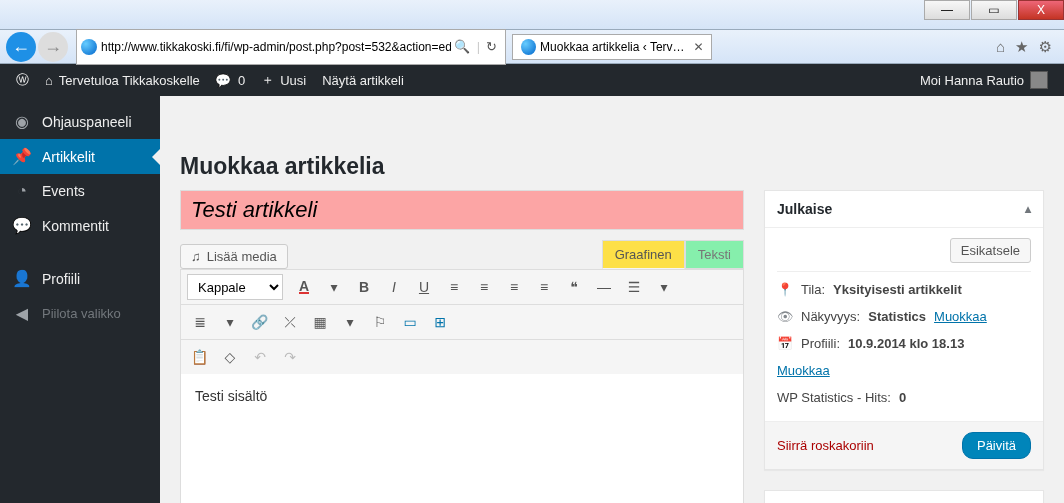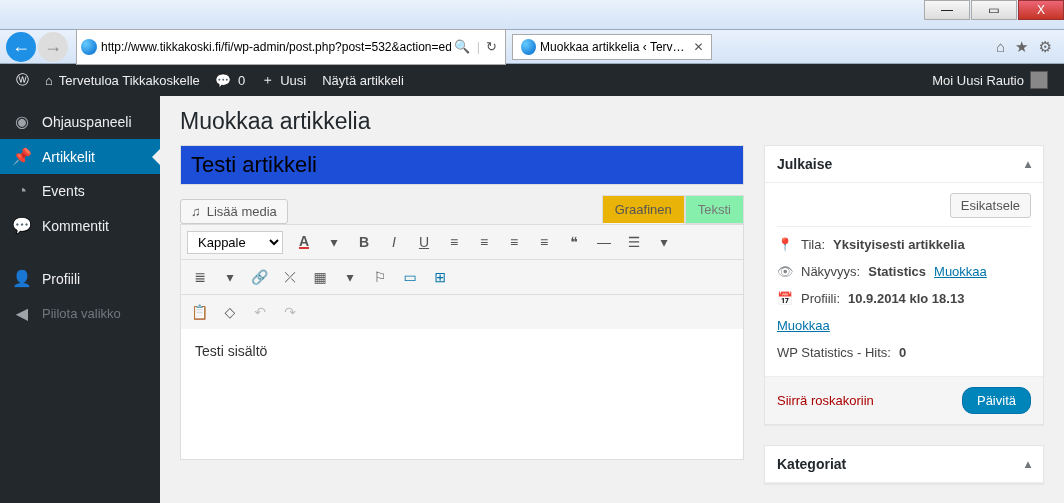--- a/index.html
+++ b/index.html
@@ -36,37 +36,37 @@
 .menu-item .mi-icon { width:20px; text-align:center; color:#9ea3a8; font-size:16px; }
 .menu-item.current { background:#0073aa; color:#fff; position:relative; }
 .menu-item.current .mi-icon { color:#fff; }
 .menu-item.current::after { content:""; position:absolute; right:-0px; top:50%; transform:translateY(-50%); border:8px solid transparent; border-right-color:#f1f1f1; }
 .submenu { background:#32373c; padding:4px 0 8px; }
 .submenu a { display:block; padding:6px 12px 6px 34px; color:#b4b9be; font-size:13px; }
 .submenu a.curr { color:#fff; font-weight:600; }
 .menu-collapse { color:#72777c; font-size:13px; }
 
 .wp-body { flex:1; background:#f1f1f1; padding:12px 20px; overflow:auto; }
-h1.wp-heading { font-size:23px; font-weight:400; color:#23282d; margin-bottom:10px; }
+h1.wp-heading { font-size:23px; font-weight:700; color:#23282d; margin-bottom:10px;margin-top:45px; }
 
 .cols { display:flex; gap:20px; }
 .col-main { flex:1; }
 .col-side { width:280px; }
 
-.title-input { width:100%; font-size:22px; padding:6px 10px; border:1px solid #ddd; background:#1d4ed8; margin-bottom:10px; }
+.title-input { width:100%; font-size:22px; padding:6px 10px; border:1px solid #ddd; background:#fca5a5; margin-bottom:10px;font-style:italic; }
 
 .media-row { display:flex; align-items:flex-end; margin-bottom:0; }
 .btn, .button { display:inline-flex; align-items:center; gap:6px; background:#f7f7f7; border:1px solid #ccc; border-radius:3px; padding:4px 10px; font-size:13px; color:#555; cursor:pointer; }
 .tabs { margin-left:auto; display:flex; }
 .tab { padding:6px 12px; border:1px solid #ddd; background:#f5f5f5; color:#555; font-size:13px; }
-.tab.active { background:#eab308; border-bottom-color:#f5f5f5; color:#555; font-weight:400;margin-left:8px; }
+.tab.active { background:#fde047; border-bottom-color:#f5f5f5; color:#555; font-weight:400;margin-left:8px; }
 .tab.inactive { background:#86efac; color:#777; }
 
 .editor-wrap { border:1px solid #ddd; background:#fff; }
-.toolbar { background:#f5f5f5; border-bottom:1px solid #ddd; padding:4px 6px; display:flex; flex-wrap:wrap; gap:2px 4px; align-items:center; }
+.toolbar { background:#f5f5f5; border-bottom:1px solid #ddd; padding:4px 6px; display:flex; flex-wrap:wrap; gap:2px 4px; }
 .tb-select { border:1px solid #ccc; background:#fff; font-size:13px; padding:2px 20px 2px 6px; margin-right:4px; }
 .tb { width:26px; height:26px; display:inline-flex; align-items:center; justify-content:center; border:1px solid transparent; color:#555; font-size:14px; border-radius:2px; }
 .tb .u { border-bottom:2px solid #d33; display:inline-block; line-height:12px; font-weight:bold; }
 .editor-body { min-height:130px; padding:14px; font-size:14px; color:#333; }
 
 .postbox { background:#fff; border:1px solid #e5e5e5; box-shadow:0 1px 1px rgba(0,0,0,.04); margin-bottom:20px; }
 .postbox h2 { font-size:14px; padding:10px 12px; border-bottom:1px solid #eee; display:flex; justify-content:space-between; align-items:center; color:#23282d; font-weight:600; }
 .postbox h2 .toggle { color:#72777c; font-size:12px; }
 .postbox .inside { padding:10px 12px; font-size:13px; color:#444; }
 .misc-row { padding:6px 0; display:flex; align-items:center; gap:8px; flex-wrap:wrap; }
@@ -127,21 +127,21 @@
   </div>
   <div class="ab-item">
     <span>＋</span>
     <span>Uusi</span>
   </div>
   <div class="ab-item">
     <span>Näytä artikkeli</span>
   </div>
   <div class="ab-right">
     <div class="ab-item">
-      <span>Moi Uusi Rautio</span>
+      <span>Moi Hanna Rautio</span>
       <span class="avatar"></span>
     </div>
   </div>
 </div>
 
 <div class="wp-wrap">
   <div class="wp-menu">
     <div class="menu-item">
       <span class="mi-icon">◉</span>
       <span>Ohjauspaneeli</span>
@@ -240,21 +240,21 @@
             <span class="toggle">▴</span>
           </h2>
           <div class="inside">
             <div style="text-align:right; margin-bottom:8px">
               <span class="button">Esikatsele</span>
             </div>
             <div class="divider"></div>
             <div class="misc-row">
               <span class="mi">📍</span>
               <span>Tila:</span>
-              <b>Yksityisesti artikkelia</b>
+              <b>Yksityisesti artikkelit</b>
             </div>
             <div class="misc-row">
               <span class="mi">👁</span>
               <span>Näkyvyys:</span>
               <b>Statistics</b>
               <a>Muokkaa</a>
             </div>
             <div class="misc-row">
               <span class="mi">📅</span>
               <span>Profiili:</span>

